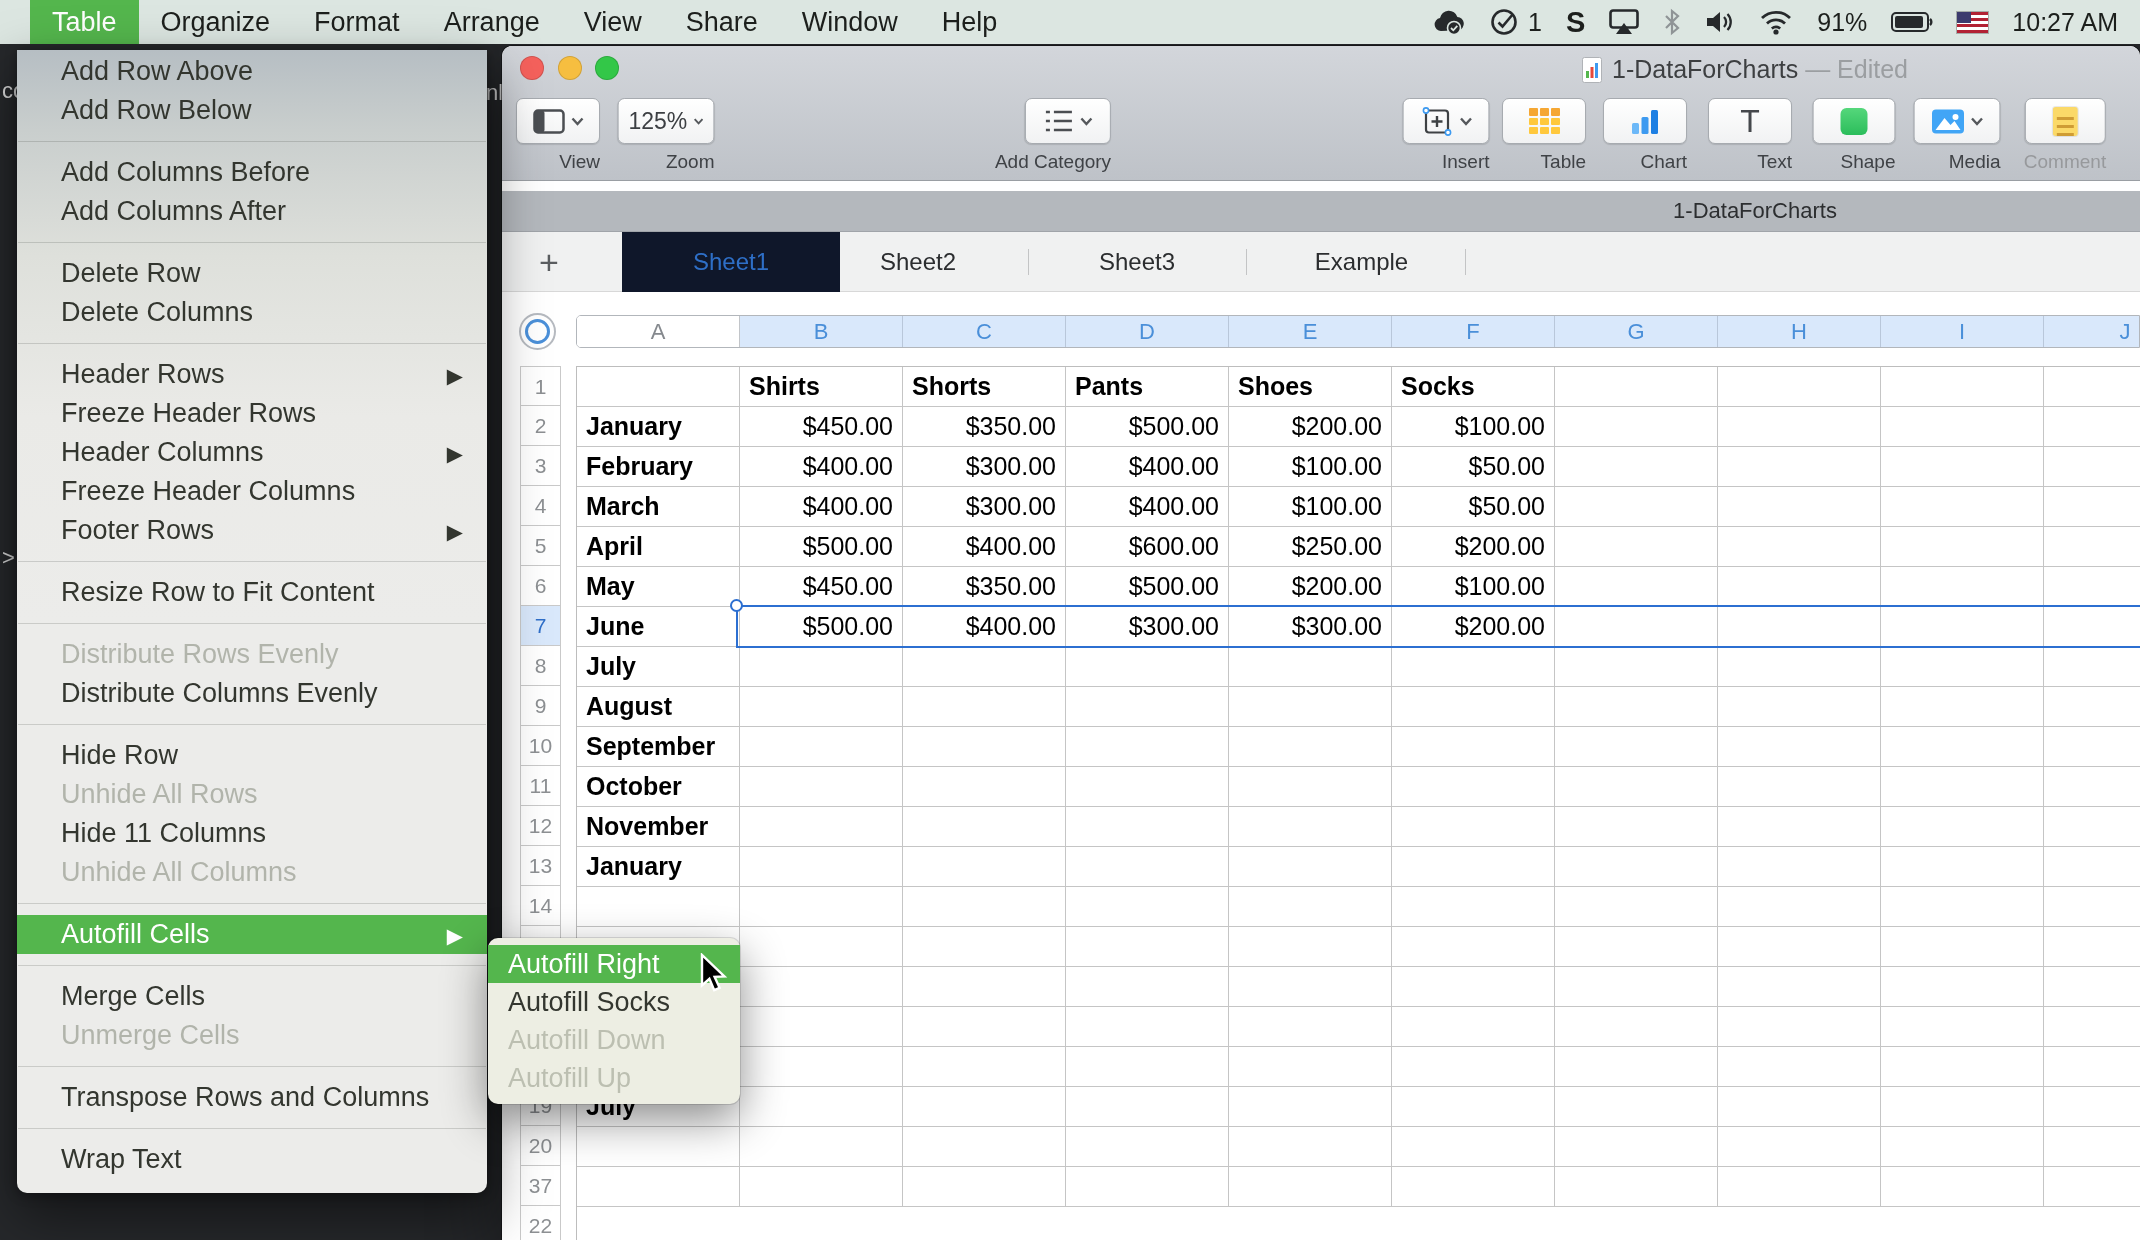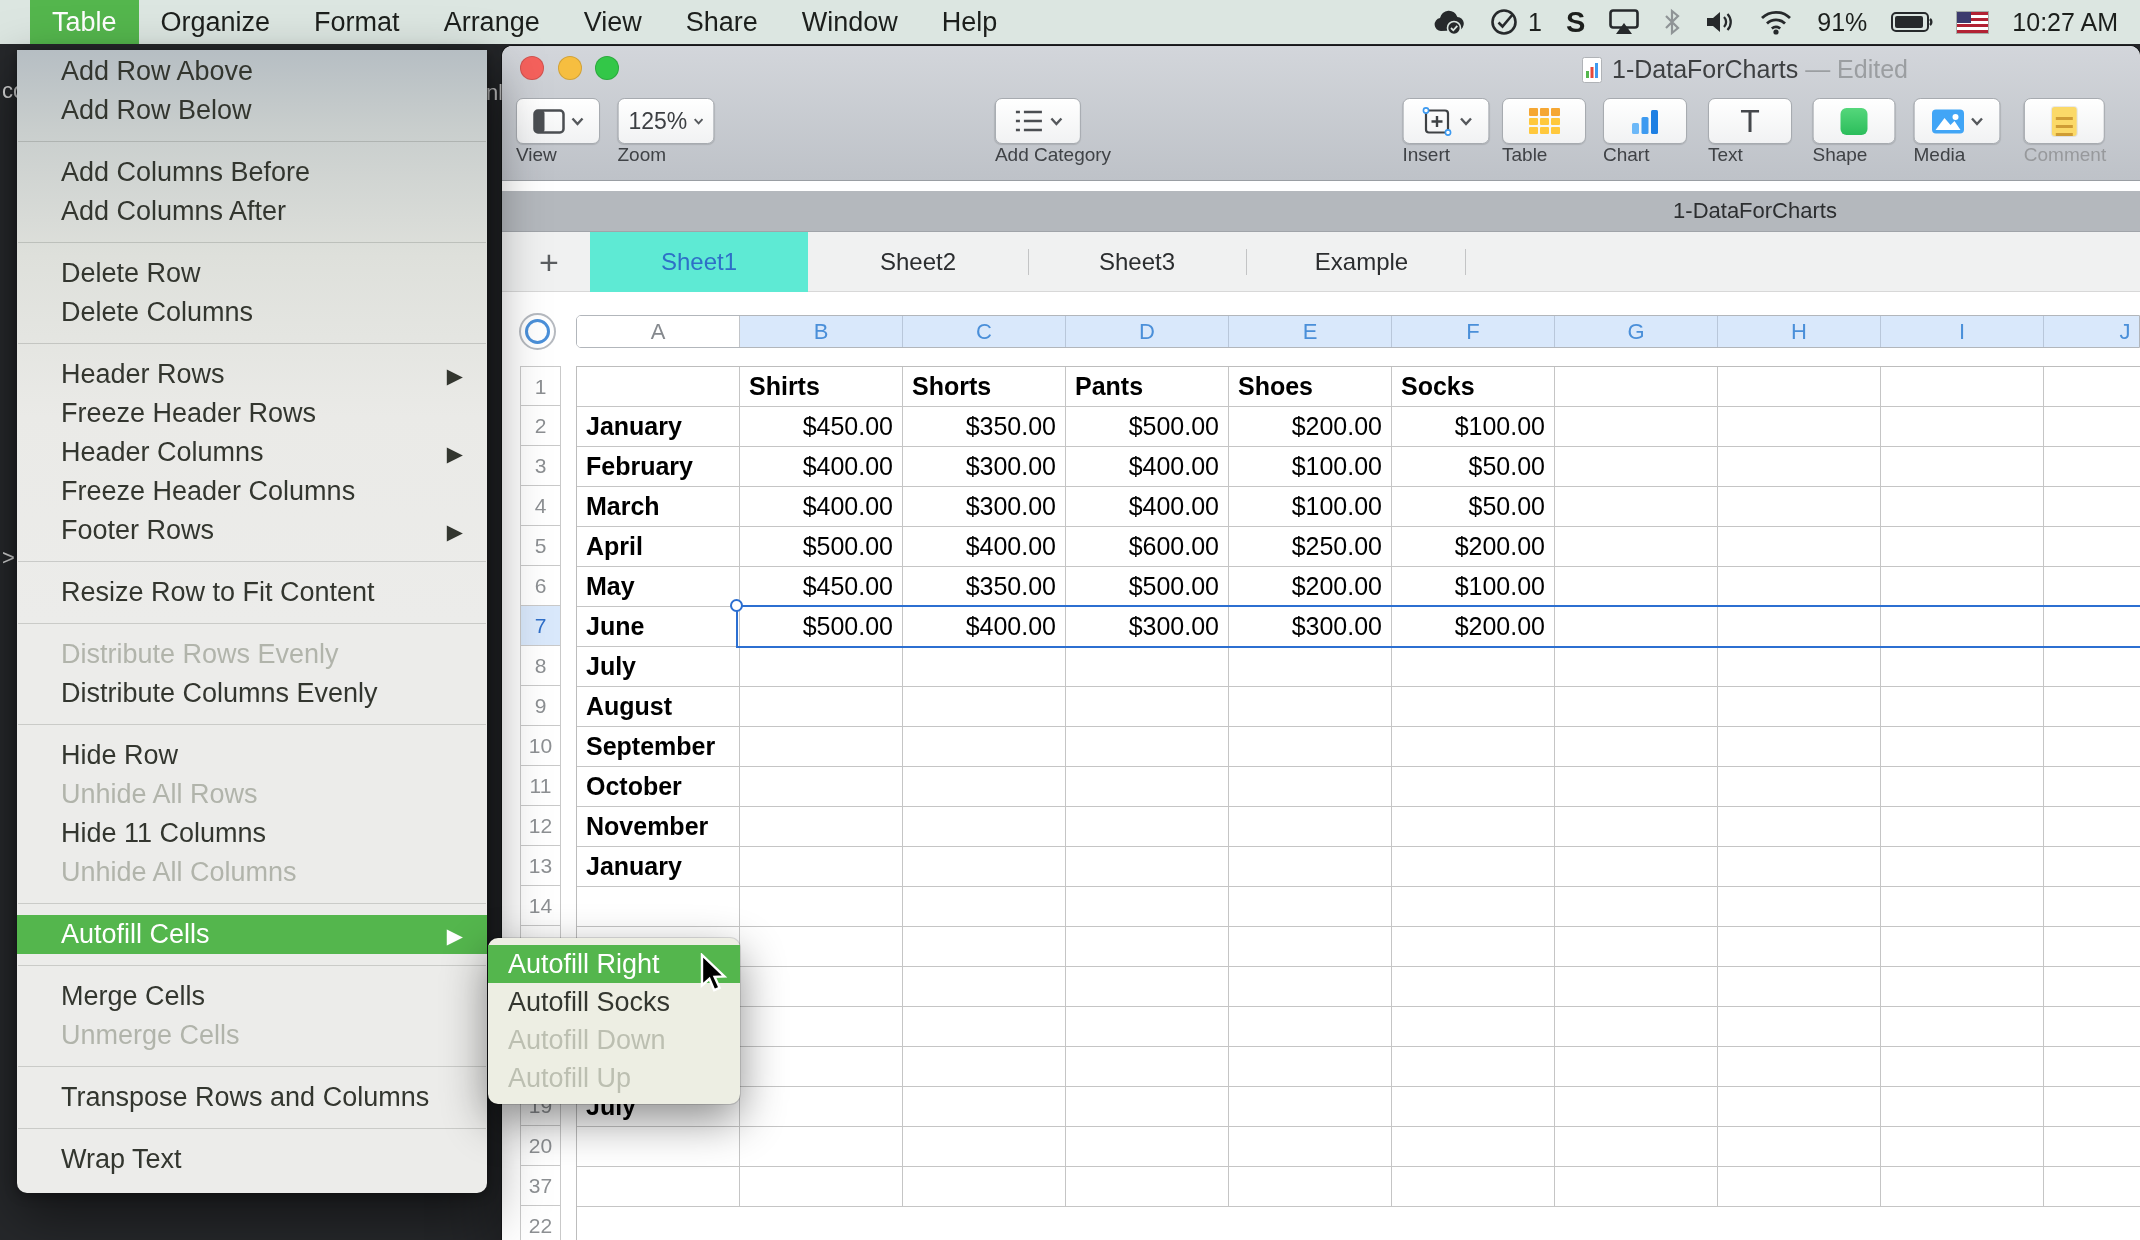--- a/index.html
+++ b/index.html
@@ -22,40 +22,40 @@
 
   
   #window { position:absolute; left:502px; top:46px; width:1638px; height:1194px; background:#fff; border-radius:10px 10px 0 0; box-shadow:0 0 0 1px rgba(0,0,0,.35), 0 25px 70px rgba(0,0,0,.45); z-index:10; }
   #chrome { position:absolute; left:0; top:0; right:0; height:135px; border-radius:10px 10px 0 0; background:linear-gradient(#d3d6db,#bec2c8); border-bottom:1px solid #9a9ea3;text-decoration:underline; }
   .tl { position:absolute; top:10px; width:24px; height:24px; border-radius:50%; }
   #tl-close { left:18px; background:#f5615c; box-shadow:inset 0 0 0 1px rgba(0,0,0,.15); }
   #tl-min { left:56px; background:#f6be40; box-shadow:inset 0 0 0 1px rgba(0,0,0,.15); }
   #tl-zoom { left:93px; background:#33c748; box-shadow:inset 0 0 0 1px rgba(0,0,0,.15); }
   #win-title { position:absolute; left:1080px; top:9px; display:flex; align-items:center; gap:10px; font-size:25px; color:#3d3f41; white-space:nowrap; }
   #win-title .edited { color:#9b9ea1; }
-  .tool { position:absolute; top:52px; transform:translateX(-50%); display:flex; flex-direction:column; align-items:flex-start; }
+  .tool { position:absolute; top:52px; transform:translateX(-50%); display:flex; flex-direction:column; align-items:flex-end; gap:7px; }
   .tbtn { height:46px; display:flex; align-items:center; justify-content:center; gap:6px; background:linear-gradient(#ffffff,#f1f2f3); border:1px solid #a7abb0; border-radius:7px; box-shadow:0 1px 1px rgba(0,0,0,.12); padding:0 10px; }
   .tlabel { font-size:19px; color:#3f4246; white-space:nowrap; }
   .tlabel.dim { color:#97999c; }
   .chev { display:block; }
   .table-ico { display:grid; grid-template-columns:repeat(3,9px); grid-template-rows:8px 7px 7px; gap:2px; }
   .table-ico i { background:#ffc83d; border-radius:1px; }
   .table-ico i.hdr { background:#f5a733; }
   .shape-ico { width:27px; height:27px; border-radius:6px; background:linear-gradient(#55d77b,#2bbd5b); }
   .comment-ico { width:25px; height:29px; border-radius:3px; background:#fbd968; box-shadow:0 0 0 1px rgba(0,0,0,.08); background-image:repeating-linear-gradient(rgba(0,0,0,0) 0 5px, #cf9c34 5px 8px); background-size:17px 100%; background-position:4px 5px; background-repeat:no-repeat; }
 
   
   #docbar { position:absolute; left:0; top:145px; right:0; height:41px; background:#b4b8bd; border-bottom:1px solid #a0a4a9; }
   #docbar span { position:absolute; left:1253px; top:7px; transform:translateX(-50%); font-size:22px; color:#2c2e30; }
 
   
   #tabbar { position:absolute; left:0; top:186px; right:0; height:60px; background:#f0f1f1; border-bottom:1px solid #d8d8d8; }
   #tab-add { position:absolute; left:24px; top:0; width:46px; height:60px; font-size:34px; color:#5a5d60; display:flex; align-items:center; justify-content:center; font-weight:300; }
   .sheet-tab { position:absolute; top:0; height:60px; display:flex; align-items:center; justify-content:center; font-size:24px; color:#2b2d2f; }
-  .sheet-tab.active { background:#5eead4; color:#2e6fc7; }
+  .sheet-tab.active { background:#0f172a; color:#2e6fc7;margin-left:32px; }
   .tab-sep { position:absolute; top:17px; width:1px; height:26px; background:#c3c4c5; }
 
   
   #sheetarea { position:absolute; left:0; top:246px; right:0; bottom:0; background:#fff; overflow:hidden; }
   #select-all { position:absolute; left:17px; top:21px; width:37px; height:37px; border-radius:50%; border:2px solid #b6bac0; background:#fff; display:flex; align-items:center; justify-content:center; }
   #select-all i { width:25px; height:25px; border-radius:50%; border:3px solid #4b90d9; }
   #colheads { position:absolute; left:74px; top:23px; height:33px; display:flex; border:1px solid #b2b6bb; border-radius:5px 0 0 5px; overflow:hidden; width:1564px; }
   .colhead { width:163px; flex:0 0 163px; height:100%; display:flex; align-items:center; justify-content:center; font-size:22px; color:#4a8fd9; background:#d9e8fb; border-right:1px solid #b9c7da; }
   .colhead.plain { background:#fff; color:#85898e; border-right:1px solid #c2c5c9; }
   #rowheads { position:absolute; left:18px; top:74px; width:41px; }

